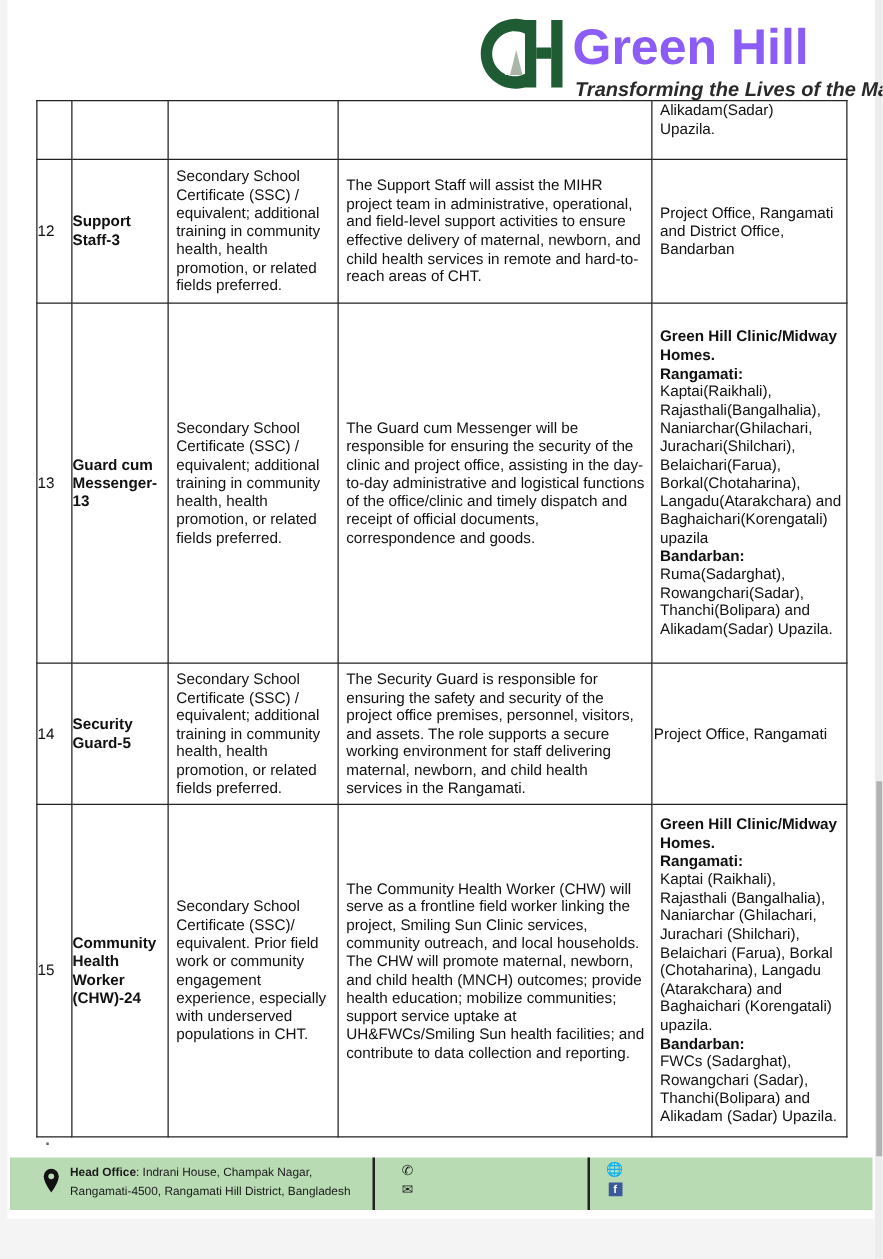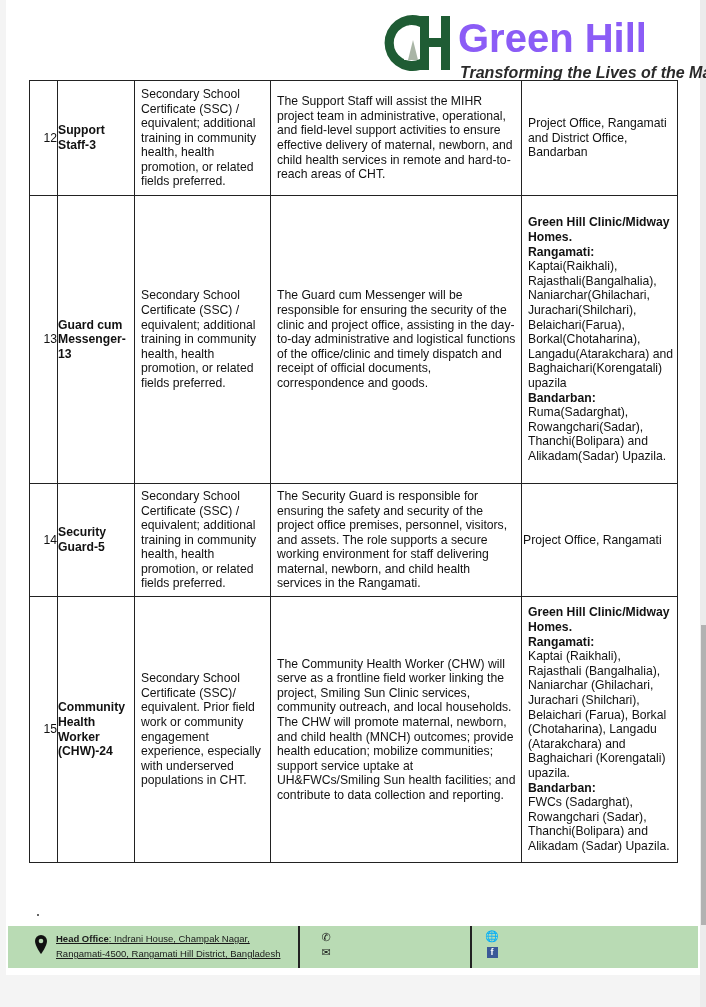--- a/index.html
+++ b/index.html
@@ -34,31 +34,31 @@
   }
   
   table.jobs {
     position: absolute; left: 29px; top: 80px; width: 648px;
     border-collapse: collapse; table-layout: fixed;
     font-size: 12.2px; line-height: 14.6px; color: #111;
   }
   table.jobs td {
     border: 1px solid #222; vertical-align: middle; padding: 2px 3px 2px 6px;
   }
-  table.jobs td.sl { text-align: right; padding: 2px 0; }
+  table.jobs td.sl { text-align: left; padding: 2px 0; }
   table.jobs td.pos { padding-left: 0; font-weight: bold; }
   td.loc b { font-weight: bold; }
   .loc-line { display: block; }
   
   .footer {
     position: absolute; left: 8px; top: 926px; width: 690px; height: 42px;
     background: #b9dbb4; font-size: 9.5px; color: #1a1a1a;
   }
   .footer .sep { position: absolute; top: 0; width: 1.5px; height: 42px; background: #222; }
-  .f-addr { position: absolute; left: 48px; top: 5px; line-height: 15px; white-space: nowrap; text-decoration: underline; }
+  .f-addr { position: absolute; left: 48px; top: 5px; line-height: 15px; white-space: nowrap; }
   .f-pin { position: absolute; left: 26px; top: 8px; width: 14px; height: 22px; }
   .f-contact { position: absolute; left: 338px; top: 5px; line-height: 15px; white-space: nowrap; }
   .f-icons1 { position: absolute; left: 310px; top: 4px; width: 16px; }
   .f-web { position: absolute; left: 498px; top: 3px; line-height: 15px; white-space: nowrap; }
   .f-icons2 { position: absolute; left: 477px; top: 3px; width: 14px; }
   .ico { display: block; height: 15px; font-size: 11px; text-align: center; line-height: 15px; }
   .fb { display: inline-block; width: 11px; height: 11px; background: #3b5998; color: #fff;
         font-size: 9px; line-height: 11px; text-align: center; font-weight: bold; margin-top: 2px; }
   .dot-mark { position: absolute; left: 37px; top: 914px; width: 2px; height: 2px; background: #666; }
 </style>
@@ -85,20 +85,30 @@
 
 <table class="jobs">
   <colgroup>
     <col style="width:28px">
       <col style="width:77px">
       <col style="width:136px">
       <col style="width:251px">
       <col style="width:156px">
   </colgroup>
   <tbody>
+      <tr style="height:47px">
+    <td class="sl"></td>
+    <td class="pos"></td>
+    <td></td>
+    <td></td>
+    <td class="loc" style="vertical-align:top;padding-top:0">
+      <span class="loc-line">Alikadam(Sadar)</span>
+      <span class="loc-line">Upazila.</span>
+    </td>
+  </tr>
 
   <tr style="height:115px">
     <td class="sl">12</td>
     <td class="pos">Support Staff-3</td>
     <td>Secondary School Certificate (SSC) / equivalent; additional training in community health, health promotion, or related fields preferred.</td>
     <td>The Support Staff will assist the MIHR project team in administrative, operational, and field-level support activities to ensure effective delivery of maternal, newborn, and child health services in remote and hard-to-reach areas of CHT.</td>
     <td class="loc">Project Office, Rangamati and District Office, Bandarban</td>
   </tr>
 
   <tr style="height:288px">

